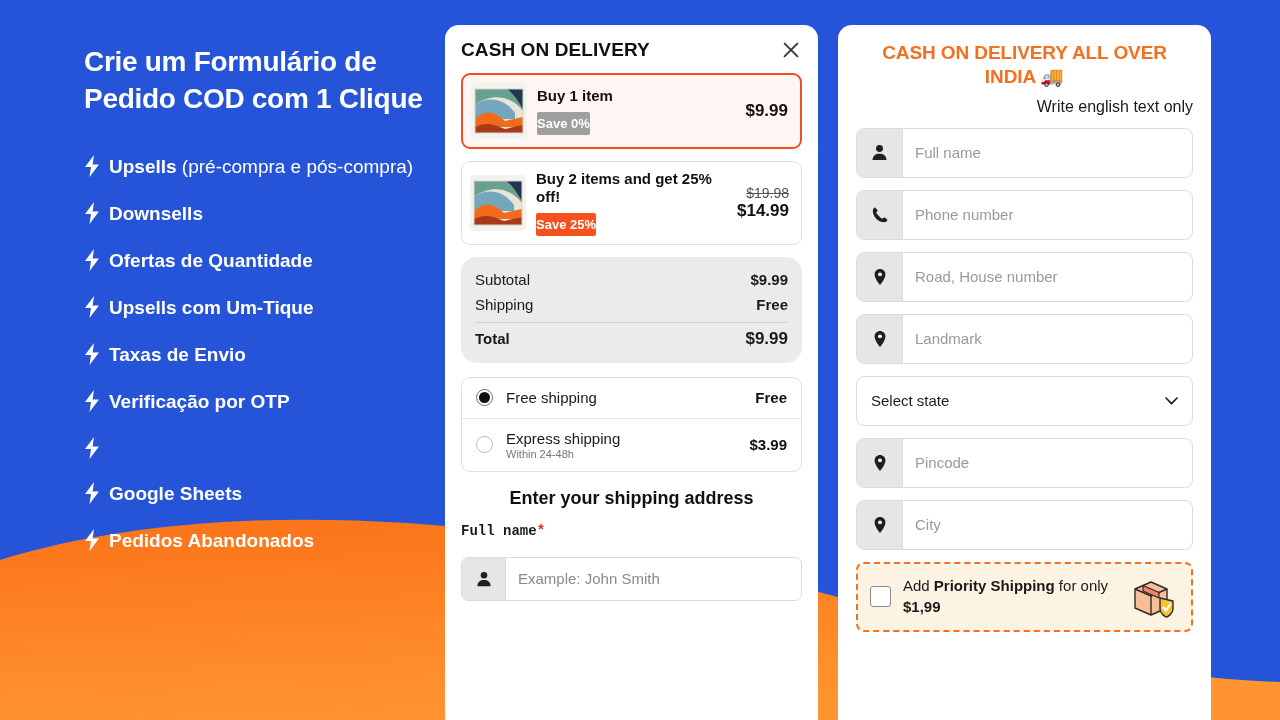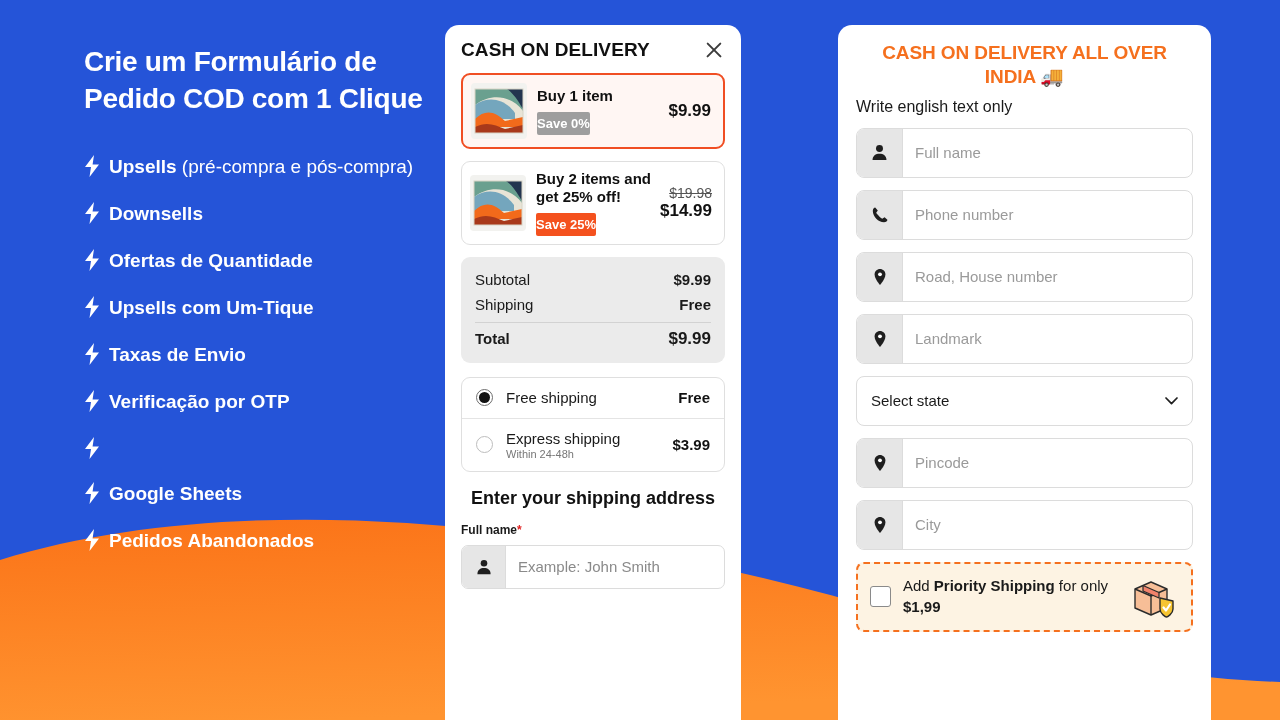--- a/index.html
+++ b/index.html
@@ -59,21 +59,21 @@
 
   
   .panel {
     position: absolute;
     top: 25px;
     background: #ffffff;
     border-radius: 14px 14px 0 0;
     z-index: 4;
     overflow: hidden;
   }
-  #panel-cart { left: 445px; width: 296px; height: 695px; }
+  #panel-cart { left: 445px; width: 373px; height: 695px; }
   #panel-form { left: 838px; width: 373px; height: 695px; }
 
   
   .cart-inner { padding: 14px 16px 0 16px; }
   .cart-header {
     display: flex; align-items: center; justify-content: space-between;
     margin-bottom: 12px;
   }
   .cart-title {
     font-size: 19px; font-weight: bold; color: #111111;
@@ -118,21 +118,21 @@
     border-radius: 2px;
     font-size: 13px; font-weight: bold; color: #ffffff;
   }
   .badge.grey { background: #9e9e9e; }
   .badge.red  { background: #F4511E; text-align: center; }
   .offer-right { flex: 0 0 auto; text-align: right; padding-left: 8px; }
   .price-main { font-size: 17px; font-weight: bold; color: #111111; }
   .price-old  { font-size: 14px; color: #555; text-decoration: line-through; }
 
   .totals {
-    background: #ebebeb; border-radius: 9px;
+    background: #ebebeb; border-radius: 16px;
     padding: 10px 14px 10px 14px;
     margin-bottom: 14px;
   }
   .tot-row {
     display: flex; justify-content: space-between; align-items: baseline;
     padding: 4px 0;
     font-size: 15px; color: #1a1a1a;
   }
   .tot-row .val { font-weight: bold; font-size: 15px; }
   .tot-div { height: 1px; background: #d2d2d2; margin: 5px 0 2px 0; }
@@ -158,21 +158,21 @@
   }
   .ship-mid { flex: 1 1 auto; }
   .ship-name { font-size: 15px; color: #1a1a1a; }
   .ship-sub  { font-size: 11px; color: #777; margin-top: 1px; }
   .ship-price { font-size: 15px; font-weight: bold; color: #111; }
 
   .addr-title {
     text-align: center; font-size: 18px; font-weight: bold;
     color: #111; margin: 4px 0 14px 0;
   }
-  .field-label { font-size: 12px; font-weight: bold; color: #1a1a1a; margin-bottom: 8px; }
+  .field-label { font-size: 14px; font-weight: bold; color: #1a1a1a; margin-bottom: 18px; font-family: Liberation Mono, monospace; }
   .req { color: #e02020; }
 
   .inputrow {
     display: flex; align-items: stretch;
     border: 1px solid #dcdcdc; border-radius: 7px; overflow: hidden;
     background: #ffffff; height: 44px;
   }
   .inputrow .icon-cell {
     flex: 0 0 auto; width: 44px;
     background: #e6e6e6;
@@ -184,21 +184,21 @@
     padding: 0 12px; font-size: 15px; color: #8a8a8a;
   }
 
   
   .form-inner { padding: 16px 18px 0 18px; }
   .form-title {
     color: #F5701E; font-size: 19px; font-weight: bold;
     text-align: center; line-height: 1.28; letter-spacing: -0.1px;
   }
   .form-sub {
-    text-align: left; font-size: 16px; color: #1a1a1a; margin-top: 8px; margin-bottom: 12px;
+    text-align: right; font-size: 16px; color: #1a1a1a; margin-top: 8px; margin-bottom: 12px;
   }
   .form-inner .inputrow { height: 50px; margin-bottom: 12px; border-radius: 8px; }
   .form-inner .inputrow .icon-cell { width: 46px; }
   .form-inner .inputrow .text-cell { font-size: 15px; color: #9a9a9a; }
 
   .selectrow {
     display: flex; align-items: center; justify-content: space-between;
     height: 50px; border: 1px solid #dcdcdc; border-radius: 8px;
     padding: 0 14px; margin-bottom: 12px; background: #fff;
     font-size: 15px; color: #1a1a1a;

